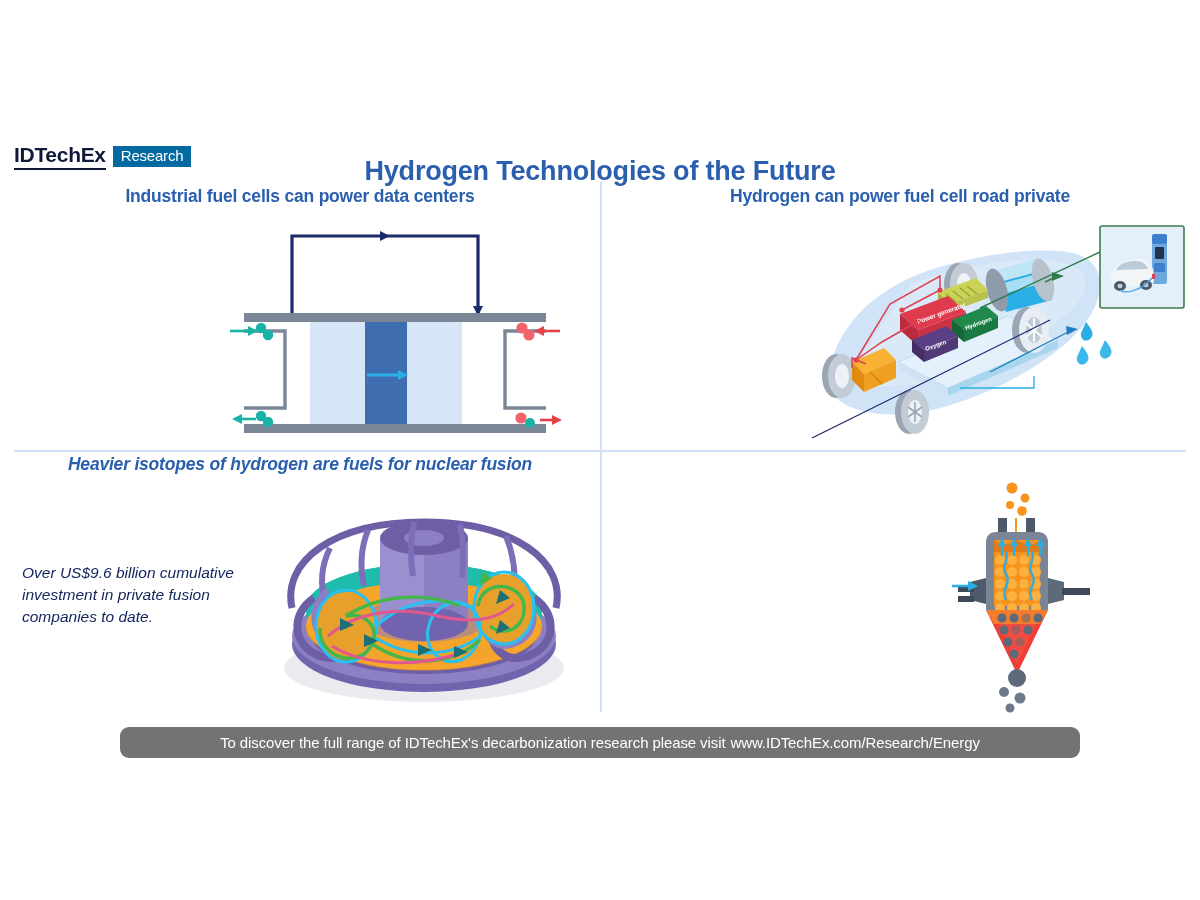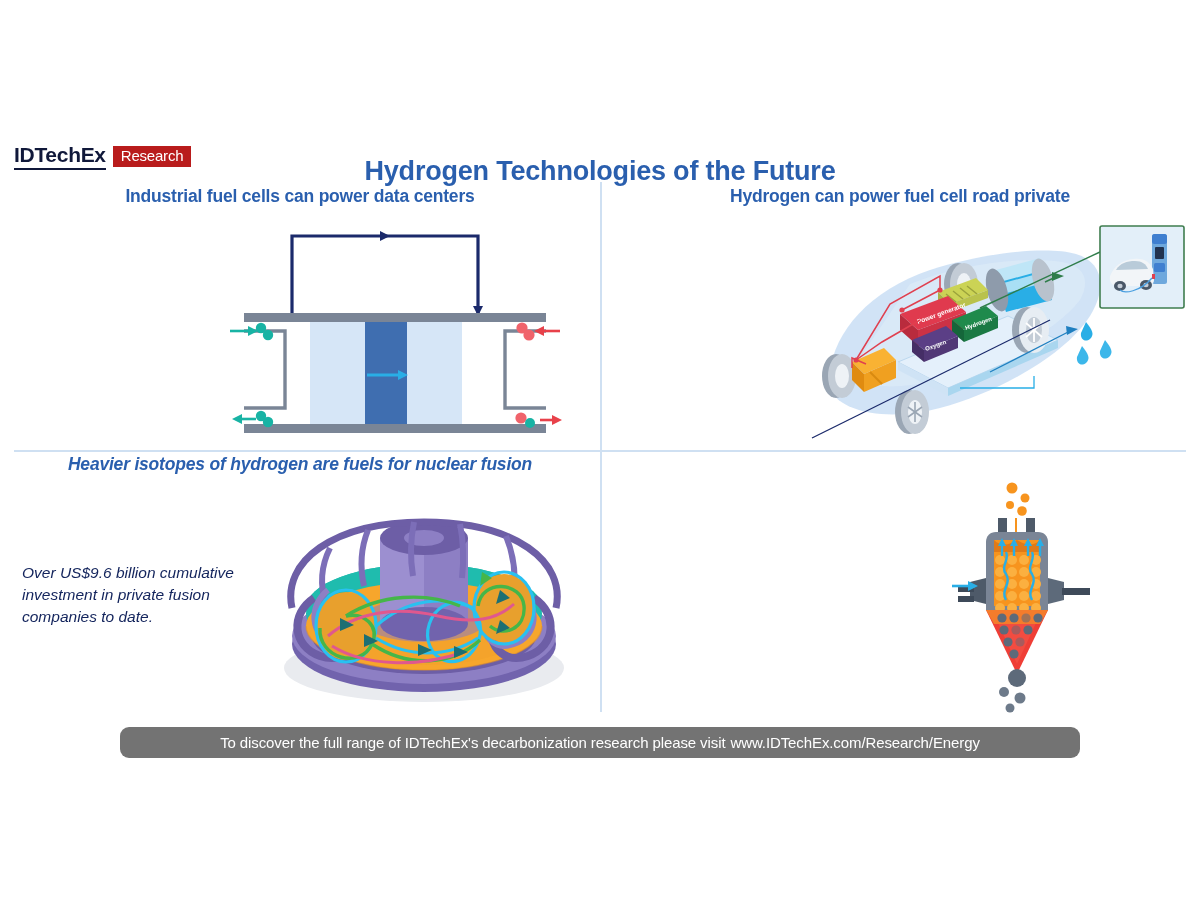--- a/index.html
+++ b/index.html
@@ -12,21 +12,21 @@
   }
   .canvas{position:absolute;left:0;top:0;width:1112px;height:900px;}
 
   
   .logo{position:absolute;left:14px;top:143px;display:flex;align-items:center;gap:7px;}
   .logo-word{
     font-size:21px;font-weight:bold;color:#10183a;letter-spacing:-0.3px;
     border-bottom:2.5px solid #10183a;line-height:1.12;padding-bottom:1px;
   }
   .logo-badge{
-    background:#b91c1c;color:#ffffff;font-size:15px;padding:2px 8px 3px 8px;
+    background:#0369a1;color:#ffffff;font-size:15px;padding:2px 8px 3px 8px;
     line-height:1.1;letter-spacing:-0.2px;
   }
   .main-title{
     position:absolute;left:0;top:140px;width:1200px;text-align:center;
     font-size:27px;font-weight:bold;color:#2a5fae;letter-spacing:-0.2px;margin-top:16px;
   }
 
   
   .v-div{position:absolute;left:600px;top:182px;width:2px;height:530px;background:#cfe0f2;}
   .h-div{position:absolute;left:14px;top:450px;width:1172px;height:2px;background:#cfe0f2;}

